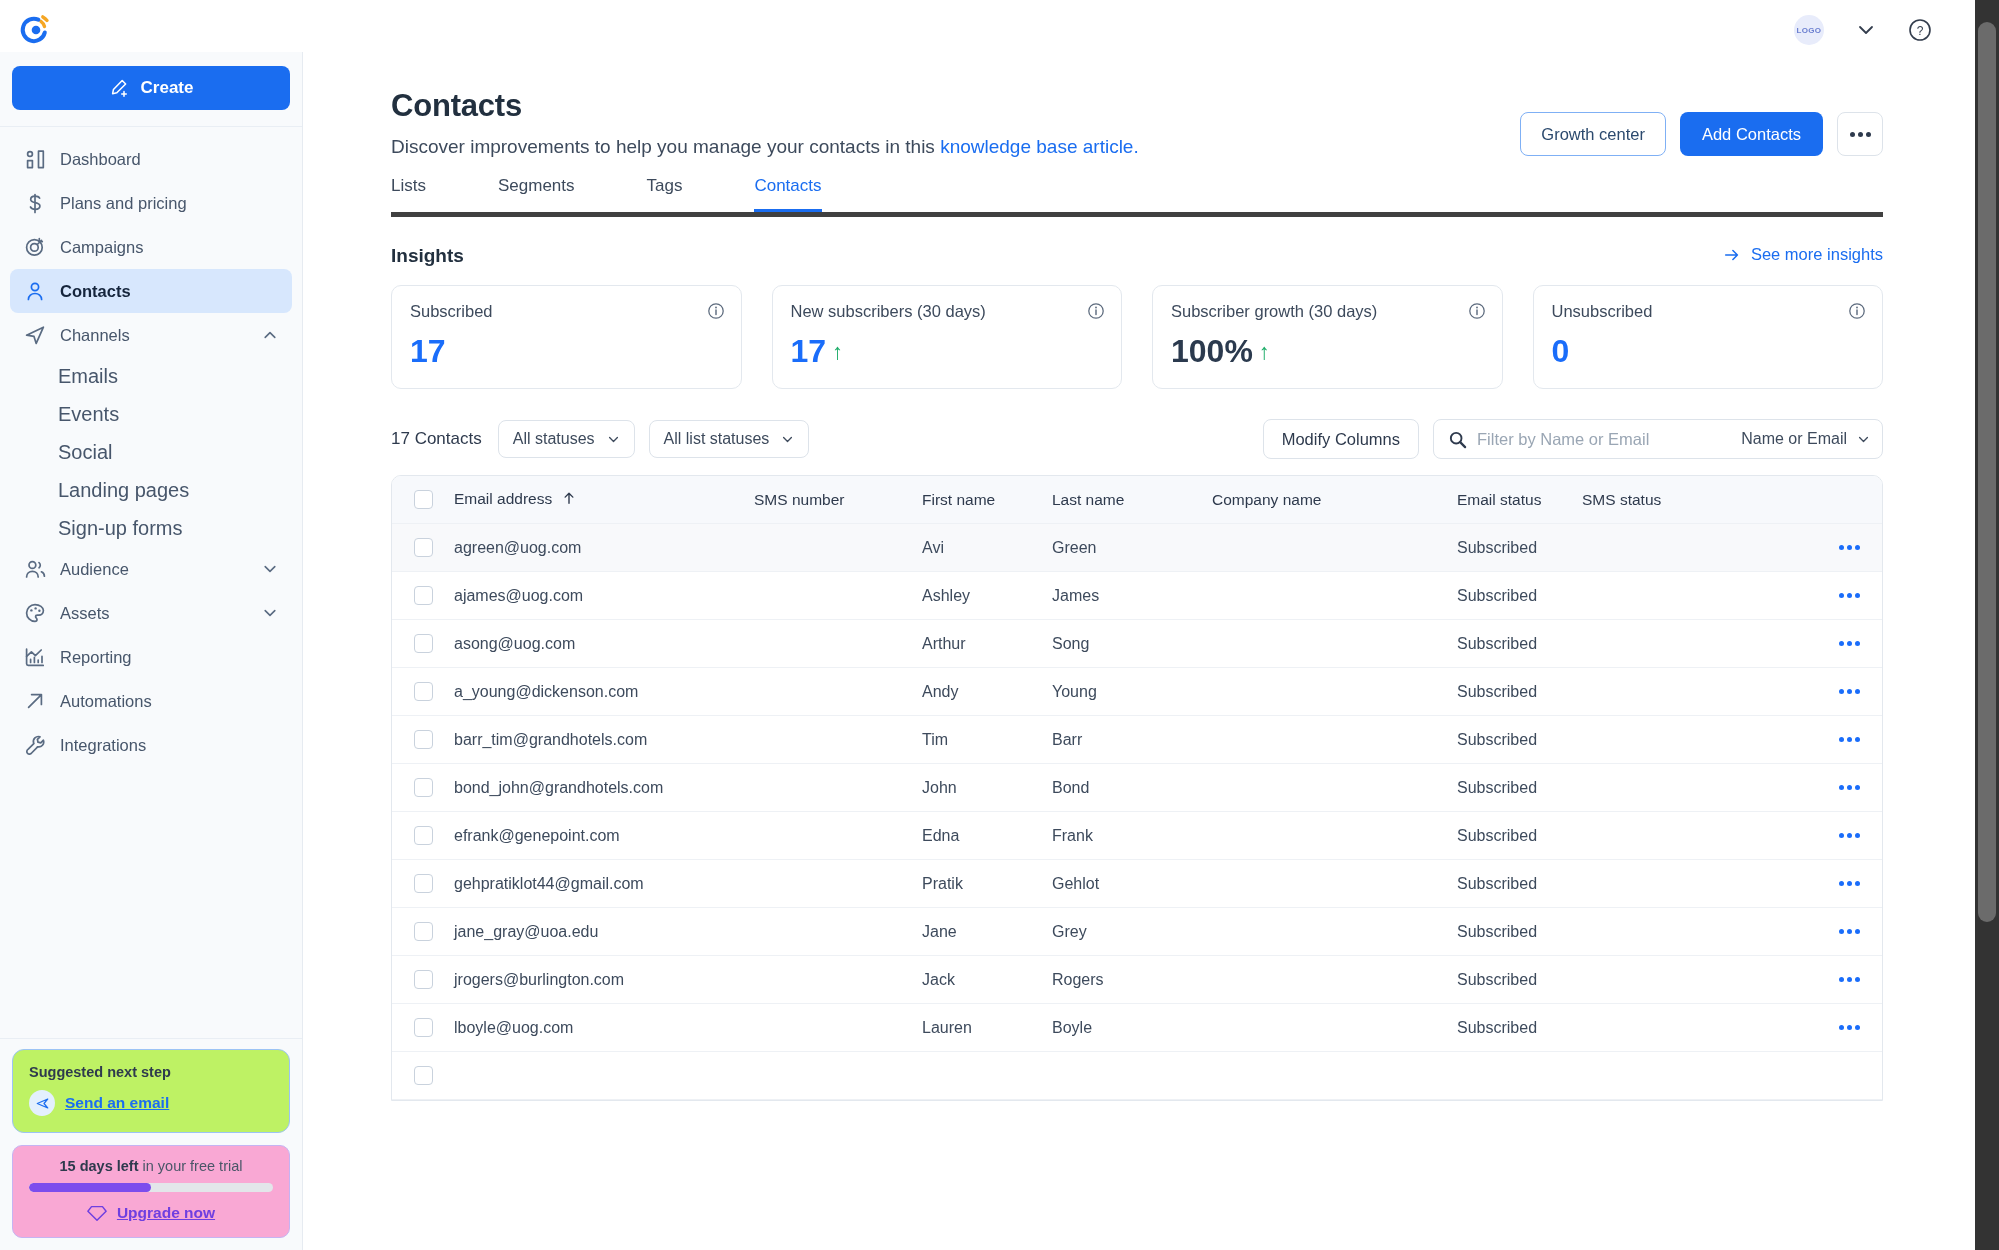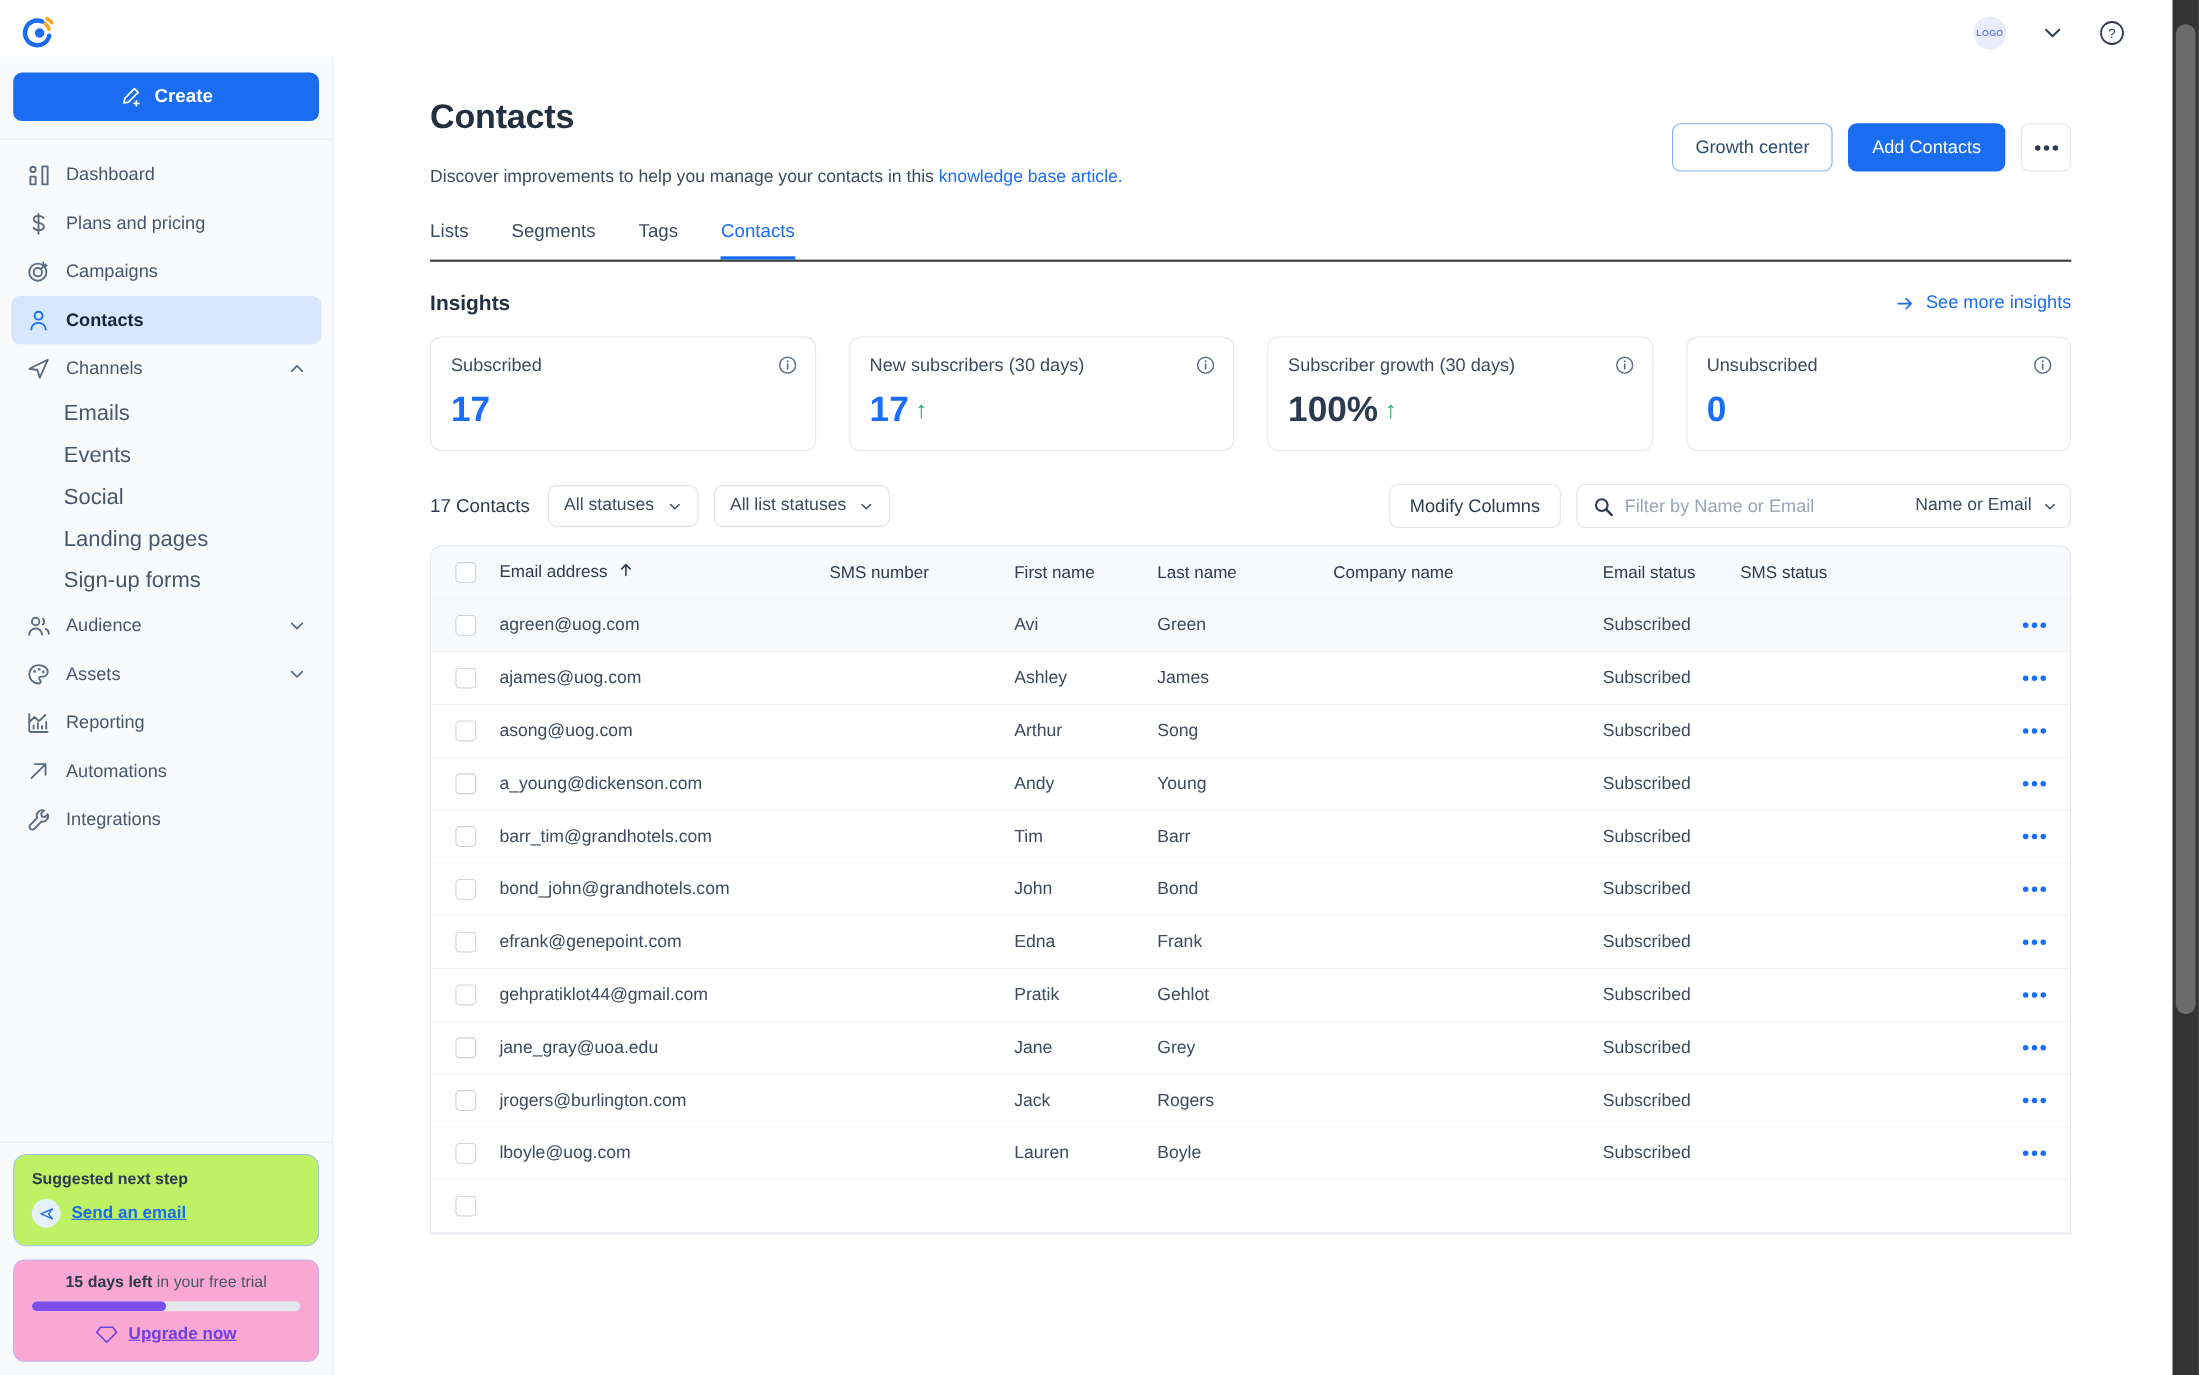--- a/index.html
+++ b/index.html
@@ -83,38 +83,38 @@
   .trial-row { display:flex; align-items:center; justify-content:center; gap: 10px; }
   .trial-link { color:#6f3fe0; font-size: 15.5px; font-weight:700; text-decoration: underline; cursor:pointer;}
 
   
   .main {
     position: absolute; top: 52px; left: 303px; width: 1646px; height: 1198px;
     background: #fff; overflow: hidden;
   }
   .main-inner { padding: 36px 66px 0 88px; }
   .page-title { font-size: 31px; font-weight: 600; color: #22303f; letter-spacing:-0.2px; }
-  .page-sub { margin-top: 28px; font-size: 16px; color: #3d4a5c; }
+  .page-sub { margin-top: 12px; font-size: 19px; color: #3d4a5c; }
   .page-sub a { color: #1a6df0; text-decoration: none; }
   .head-actions { position: absolute; right: 66px; top: 60px; display: flex; align-items: center; gap: 14px; }
   .btn-outline {
     height: 44px; padding: 0 20px; border: 1px solid #7fb0f5; border-radius: 8px;
     background: #fff; color: #2c4a6e; font-size: 16.5px; cursor: pointer; font-family: inherit;
   }
   .btn-primary {
     height: 44px; padding: 0 22px; border: none; border-radius: 8px;
     background: #1a6df0; color: #fff; font-size: 16.5px; cursor: pointer; font-family: inherit;
   }
   .btn-kebab {
     width: 46px; height: 44px; border: 1px solid #dde3ea; border-radius: 8px; background: #fff;
     display:flex; align-items:center; justify-content:center; gap:3px; cursor:pointer;
   }
   .kd { width: 5px; height: 5px; border-radius: 50%; background: #2e3a4d; }
 
-  .tabs { margin-top: 30px; display: flex; gap: 39px; border-bottom: 2px solid #404040; }
+  .tabs { margin-top: 18px; display: flex; gap: 72px; border-bottom: 5px solid #404040; }
   .tab { padding-bottom: 13px; font-size: 17px; color: #3d4a5c; cursor: pointer; }
   .tab.active { color: #1a6df0; border-bottom: 3px solid #1a6df0; }
 
   .insights-head { margin-top: 28px; display: flex; align-items: flex-start; justify-content: space-between; }
   .insights-title { font-size: 19px; font-weight: 700; color: #22303f; }
   .see-more { color: #1a6df0; font-size: 16.5px; display: flex; align-items: center; gap: 10px; cursor: pointer;}
 
   .cards { margin-top: 18px; display: flex; gap: 30px; }
   .card {
     flex: 1; height: 104px; border: 1px solid #e3e8ee; border-radius: 10px;

